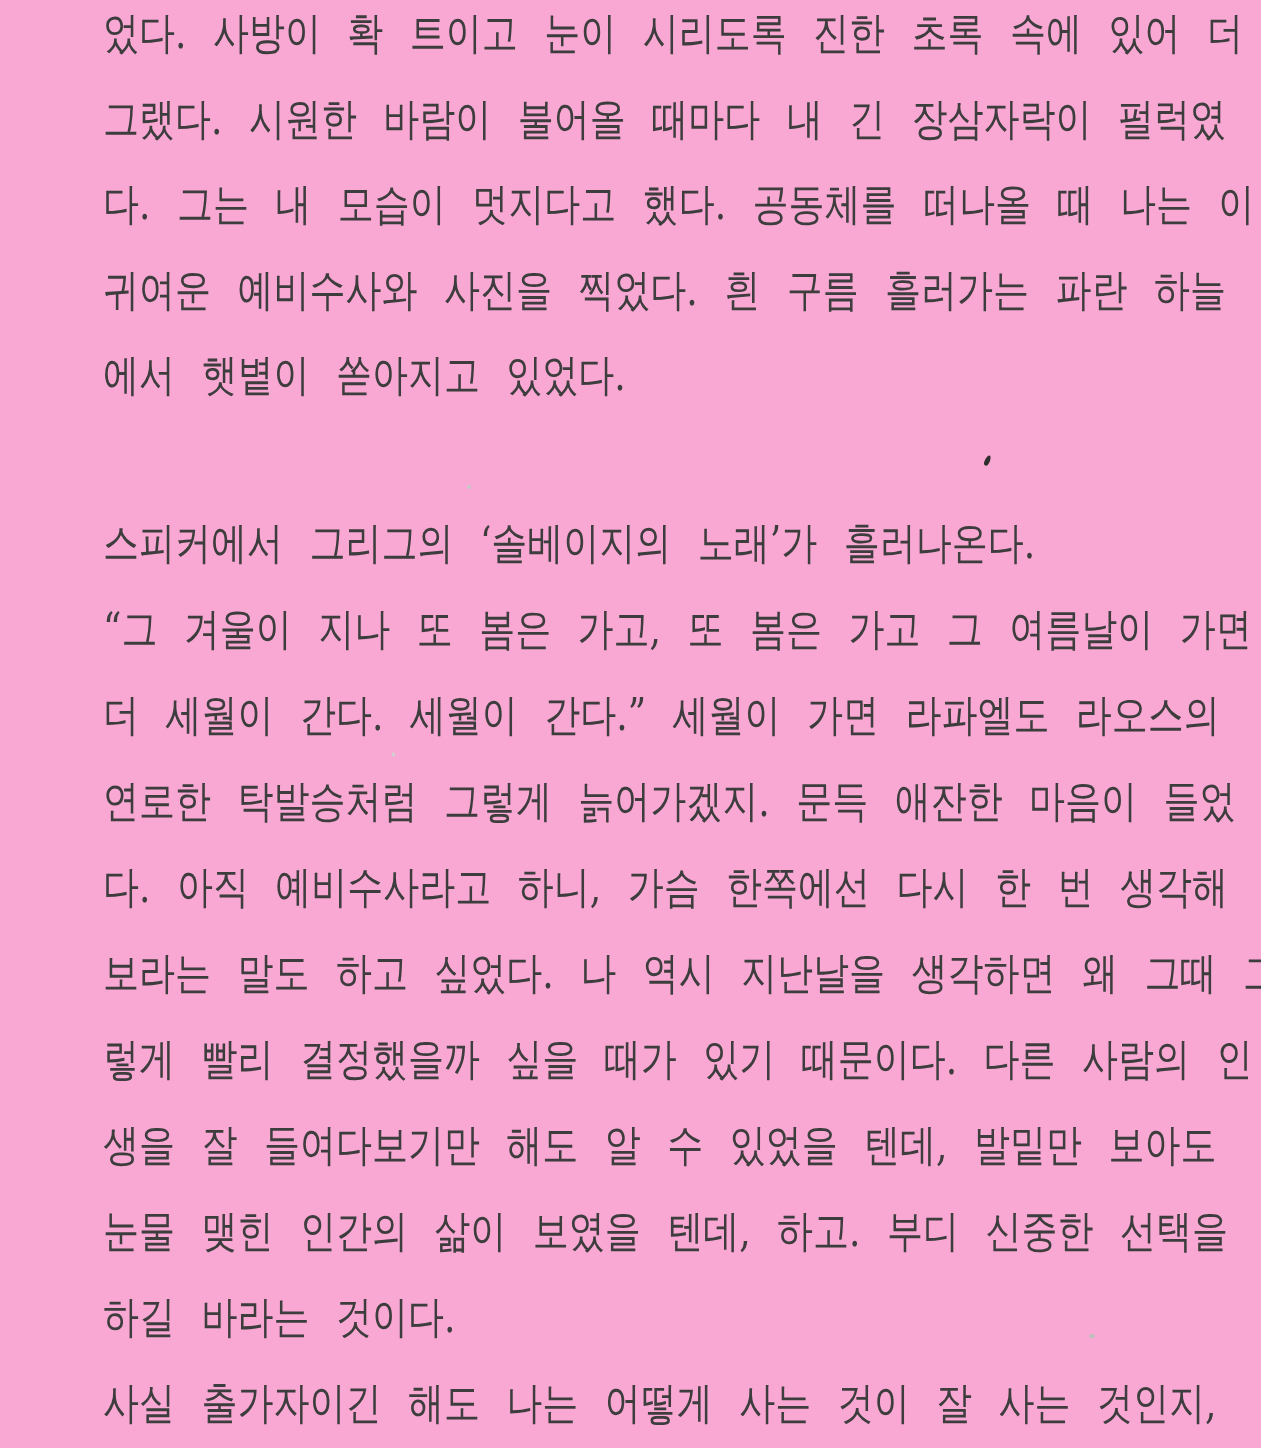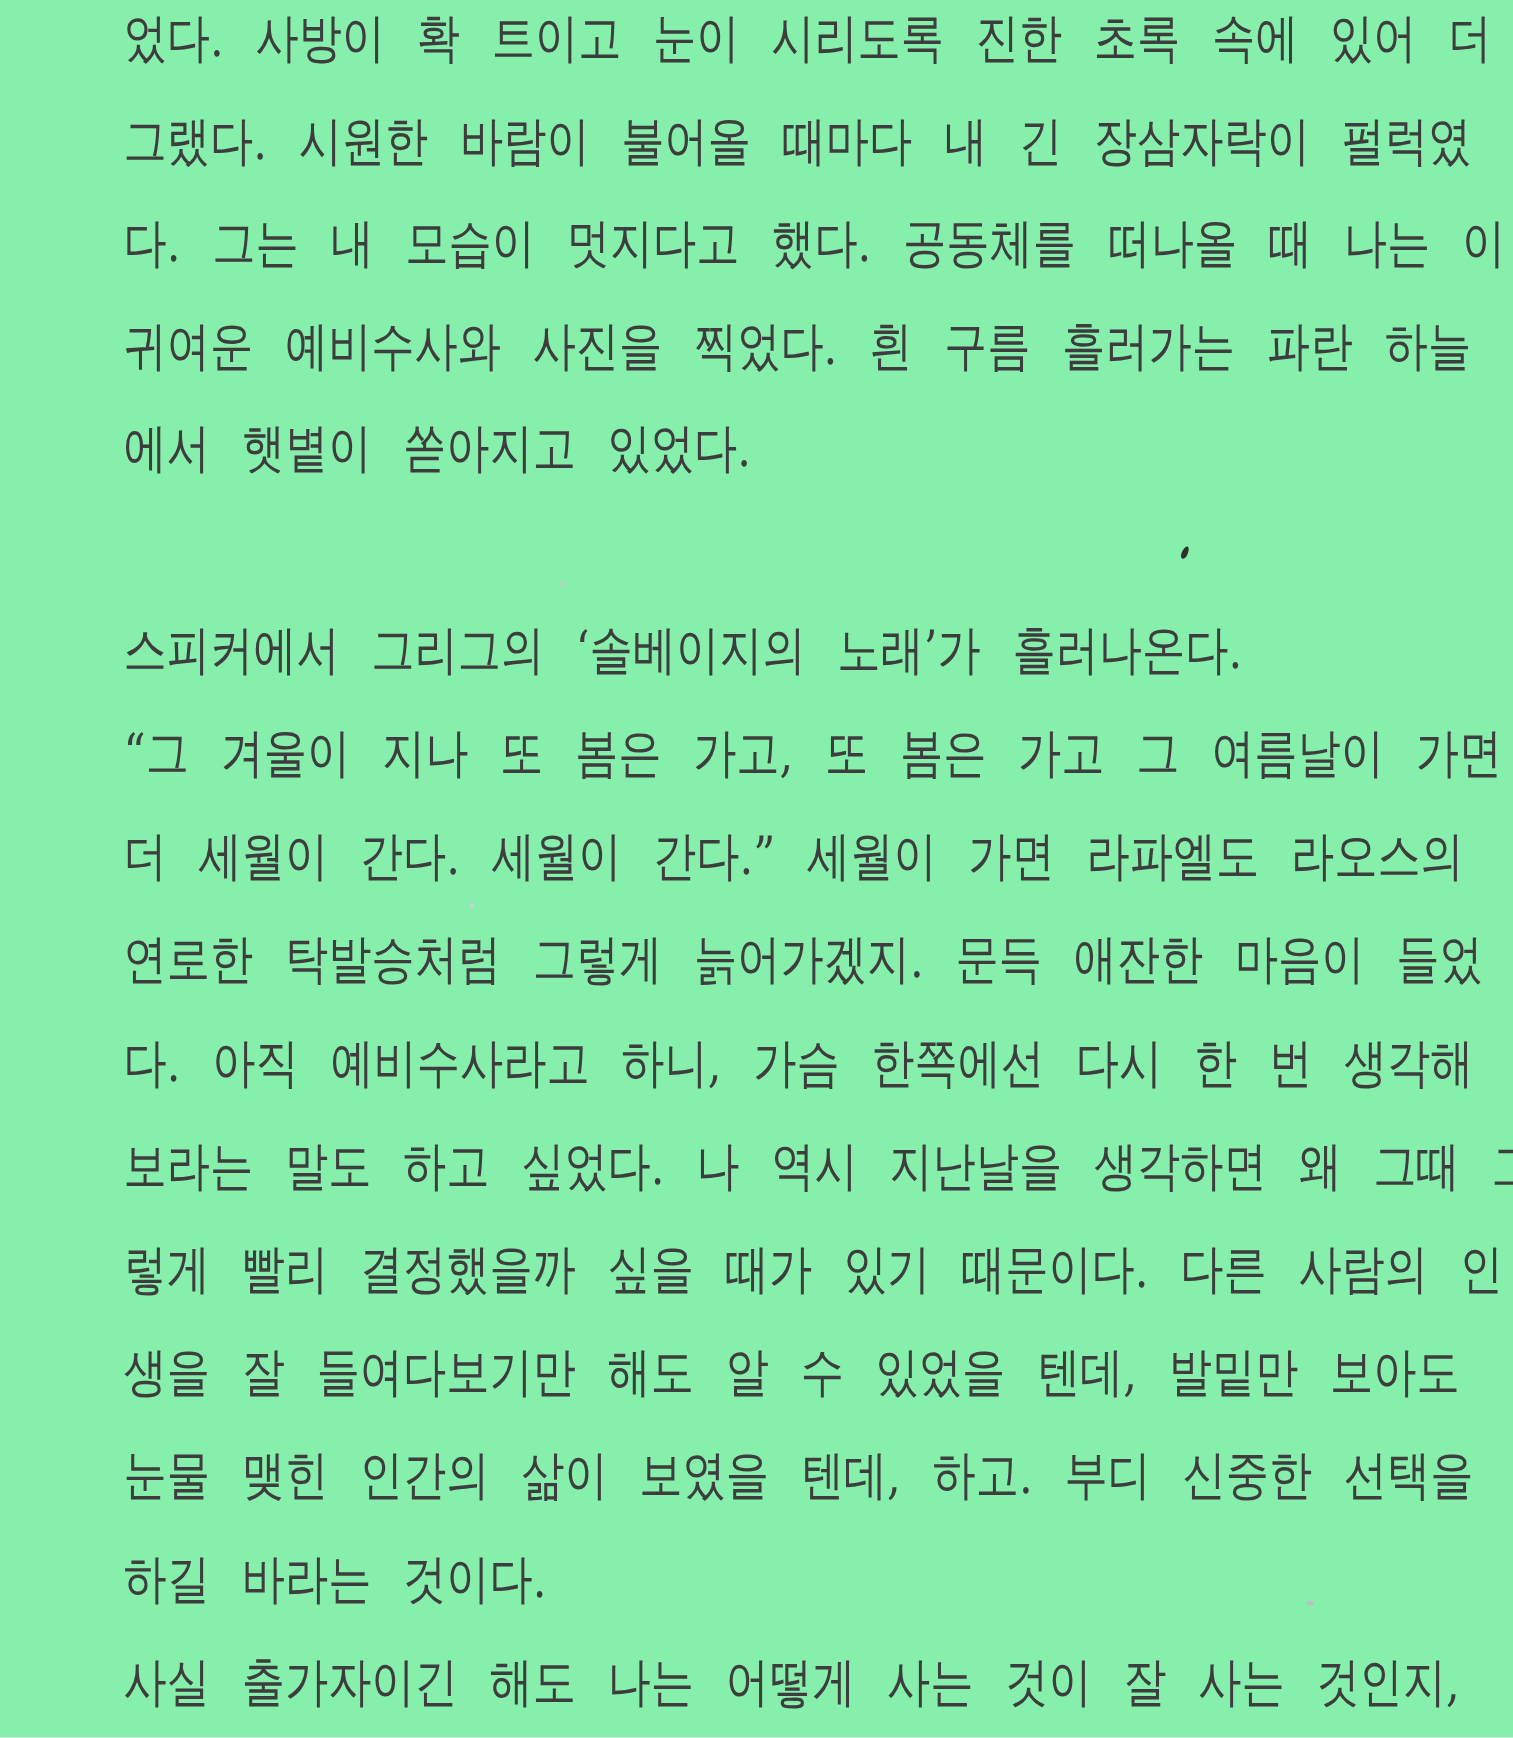--- a/index.html
+++ b/index.html
@@ -4,21 +4,21 @@
 <style>
   html, body {
     margin: 0;
     padding: 0;
     background: #ffffff;
   }
   .page {
     position: relative;
     width: 1261px;
     height: 1448px;
-    background: #86efac;
+    background: #f9a8d4;
     overflow: hidden;
     font-family: "DejaVu Serif", serif;
   }
   .text-line {
     position: absolute;
     left: 103px;
     width: 1089px;
     height: 60px;
     line-height: 60px;
     font-size: 36px;

